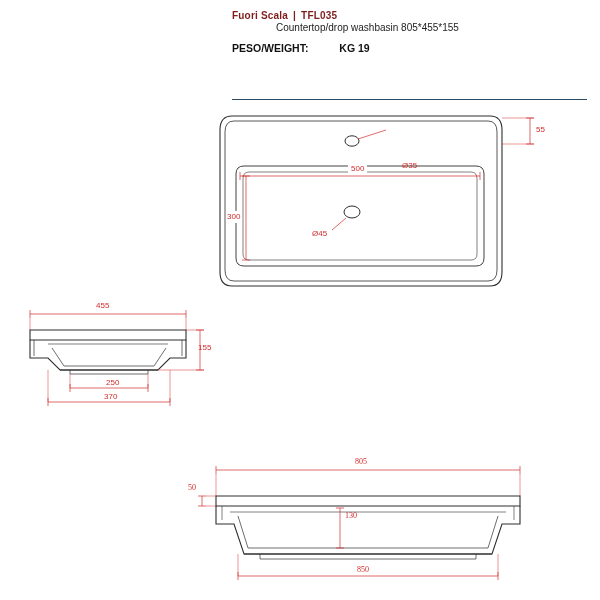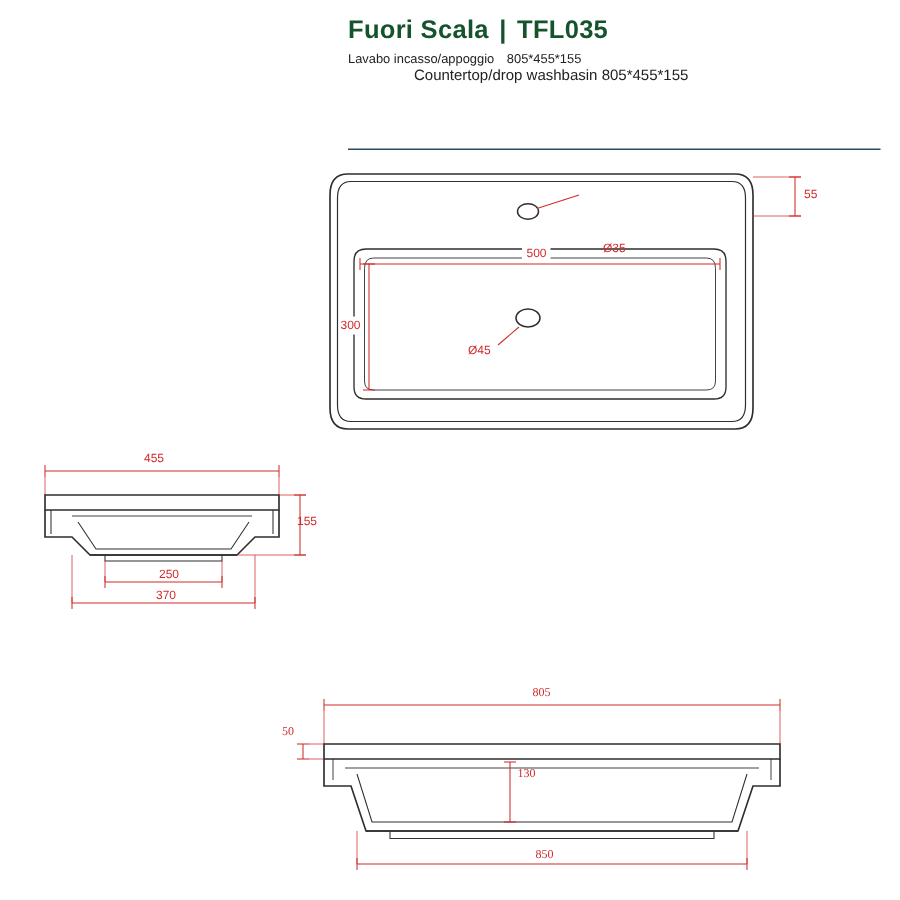--- a/index.html
+++ b/index.html
@@ -21,24 +21,24 @@
   }
 
   
   .header {
     position: absolute;
     left: 232px;
     top: 10px;
     width: 350px;
   }
   .title-row {
-    font-size: 17px;
+    font-size: 10px;
     font-weight: bold;
     letter-spacing: .2px;
-    color: #14532d;
+    color: #7f1d1d;
     white-space: nowrap;
   }
   .title-row .sep {
     font-weight: bold;
     padding: 0 2px;
   }
   .subtitle {
     font-size: 8.6px;
     color: #222;
     margin-top: 4px;
@@ -92,27 +92,27 @@
 <body>
 
 <div class="sheet">
 
   <div class="header">
     <div class="title-row">
       <span>Fuori Scala</span>
       <span class="sep">|</span>
       <span>TFL035</span>
     </div>
-    <div class="subtitle">
-      <span>Lavabo incasso/appoggio</span>
-      <span class="dims">805*455*155</span>
-    </div>
     <div class="subtitle2">
       <span>Countertop/drop washbasin</span>
       <span class="dims">805*455*155</span>
+    </div>
+    <div class="weight-row">
+      <span>PESO/WEIGHT:</span>
+      <span class="val">KG 19</span>
     </div>
   </div>
   <div class="rule"></div>
 
   <div class="viewwrap" style="left:200px; top:108px; width:400px; height:190px;">
     <svg width="400" height="190" viewBox="0 0 400 190">
       <g fill="none" stroke="#2e2e2e" stroke-width="1.1">
 
         <path d="M32,8 H290 Q302,8 302,22 V164 Q302,178 290,178 H32 Q20,178 20,164 V22 Q20,8 32,8 Z"></path>
 

